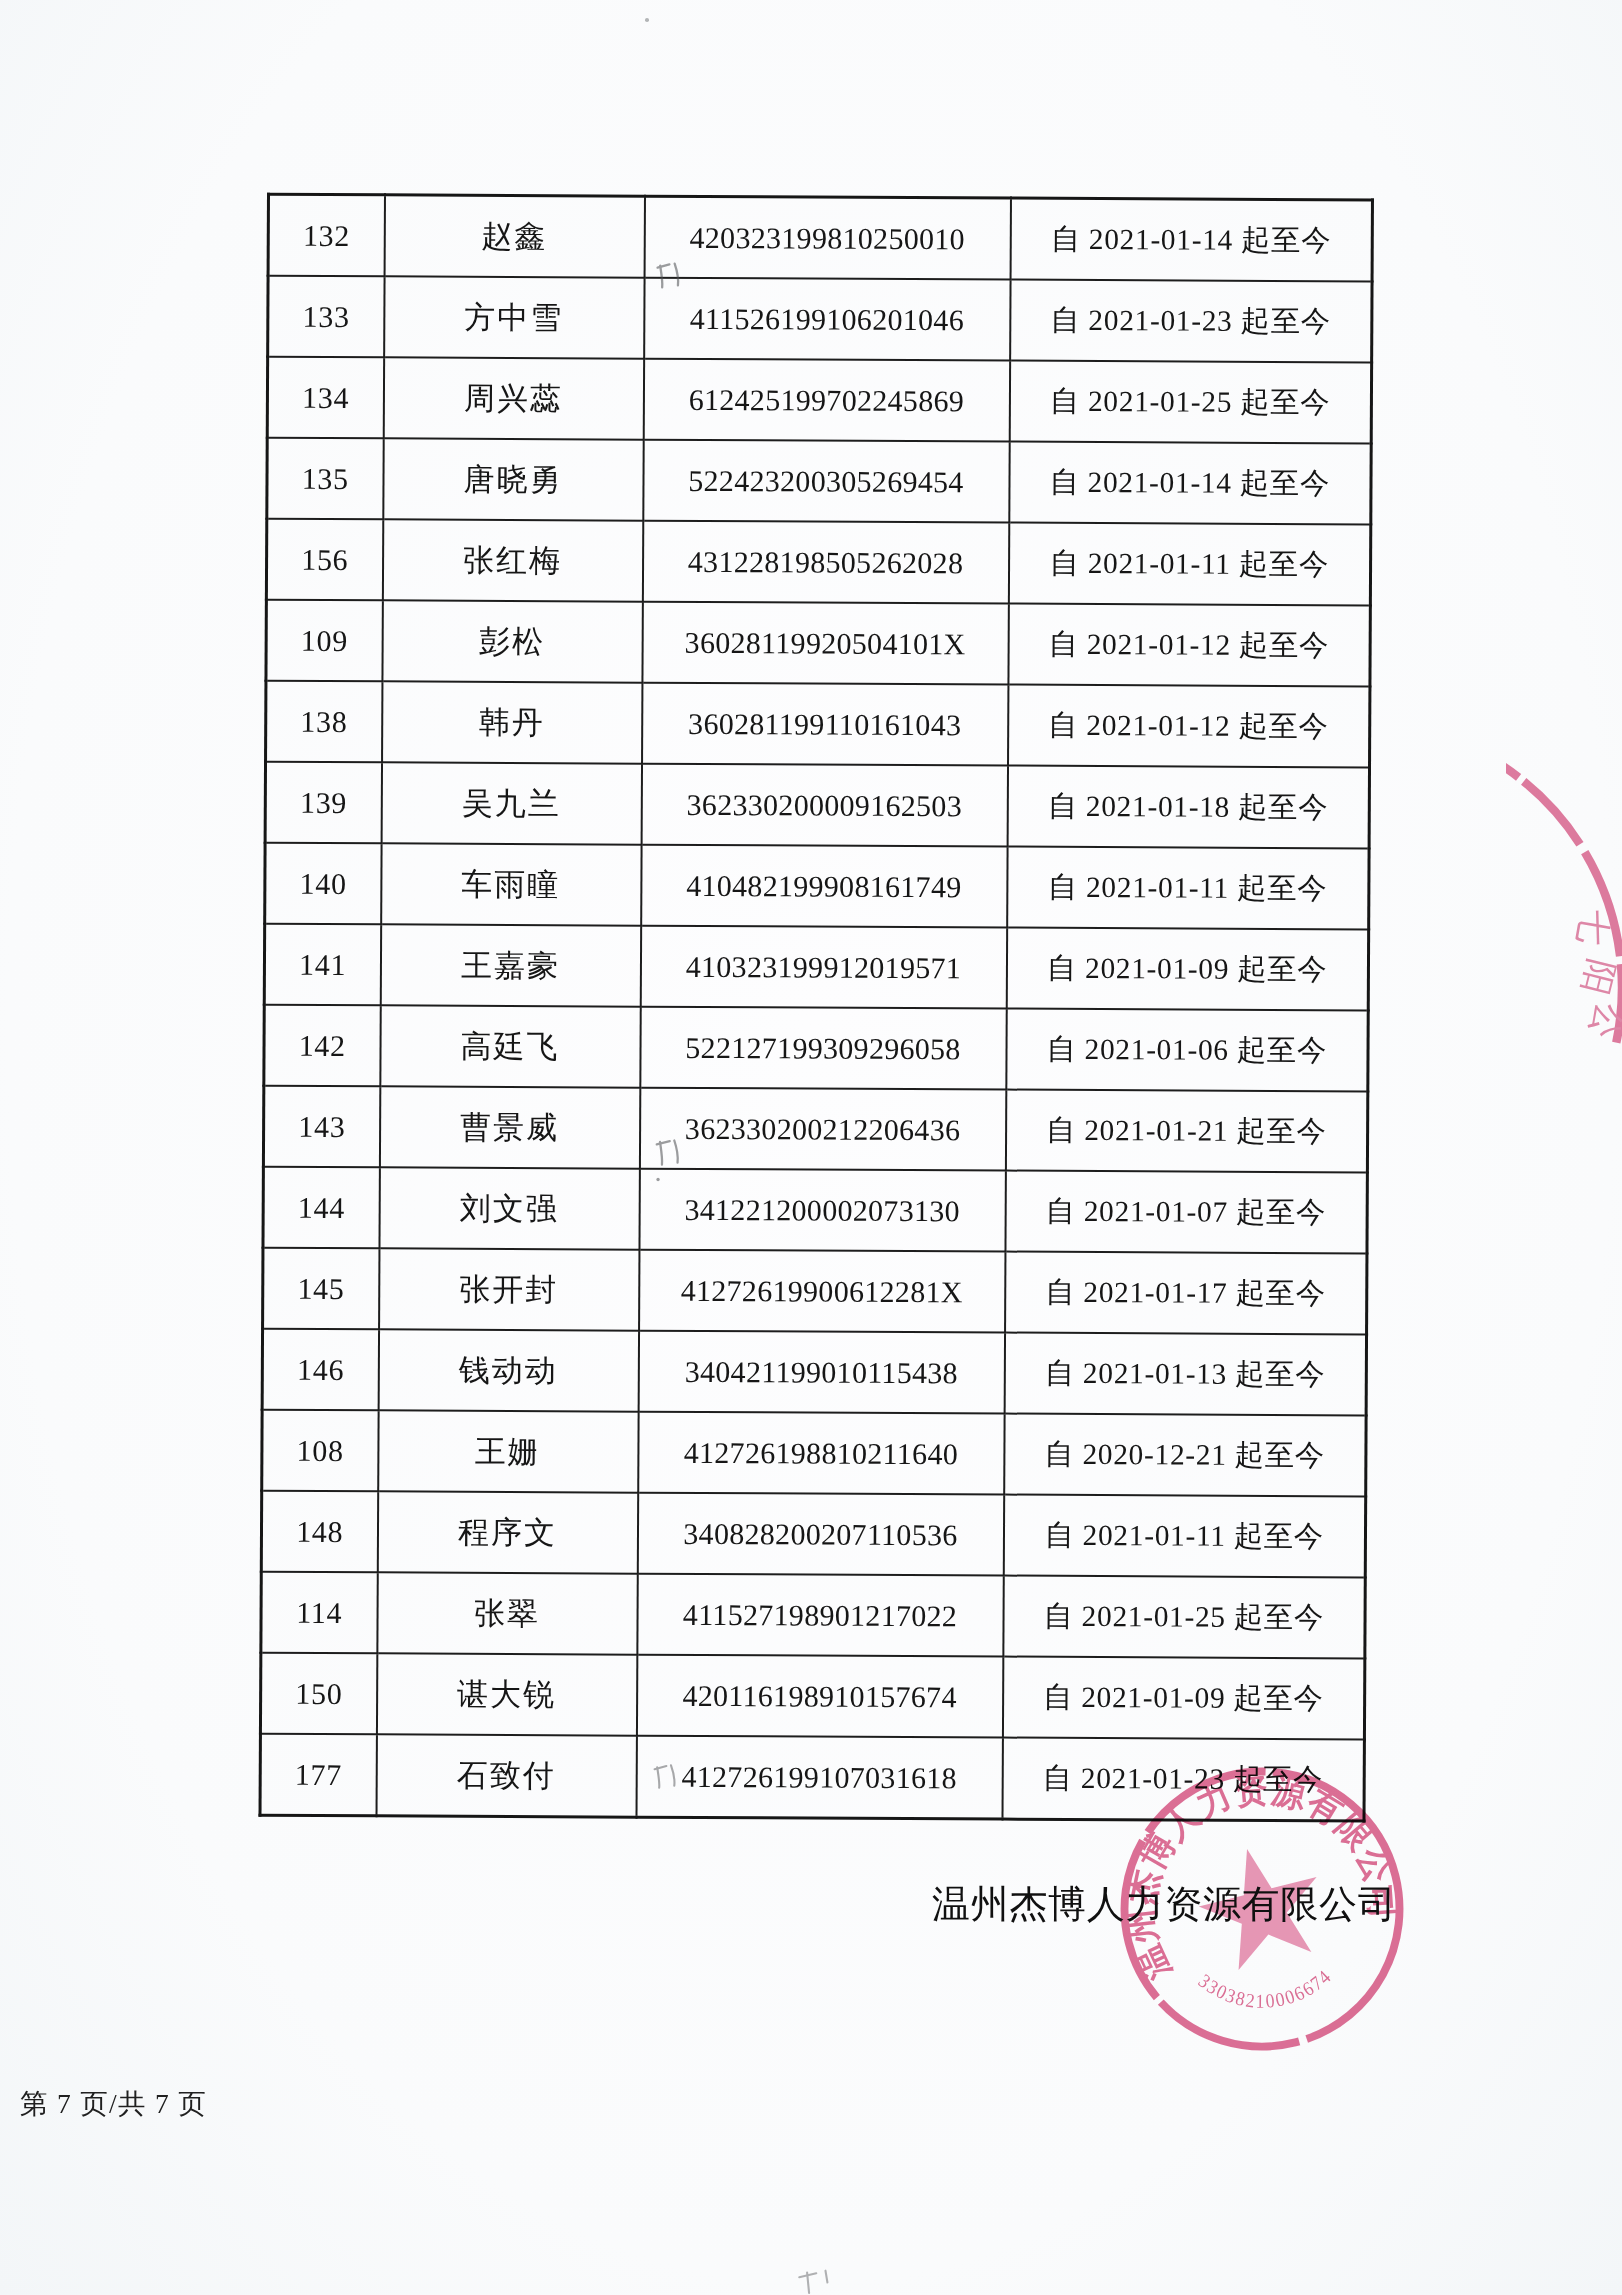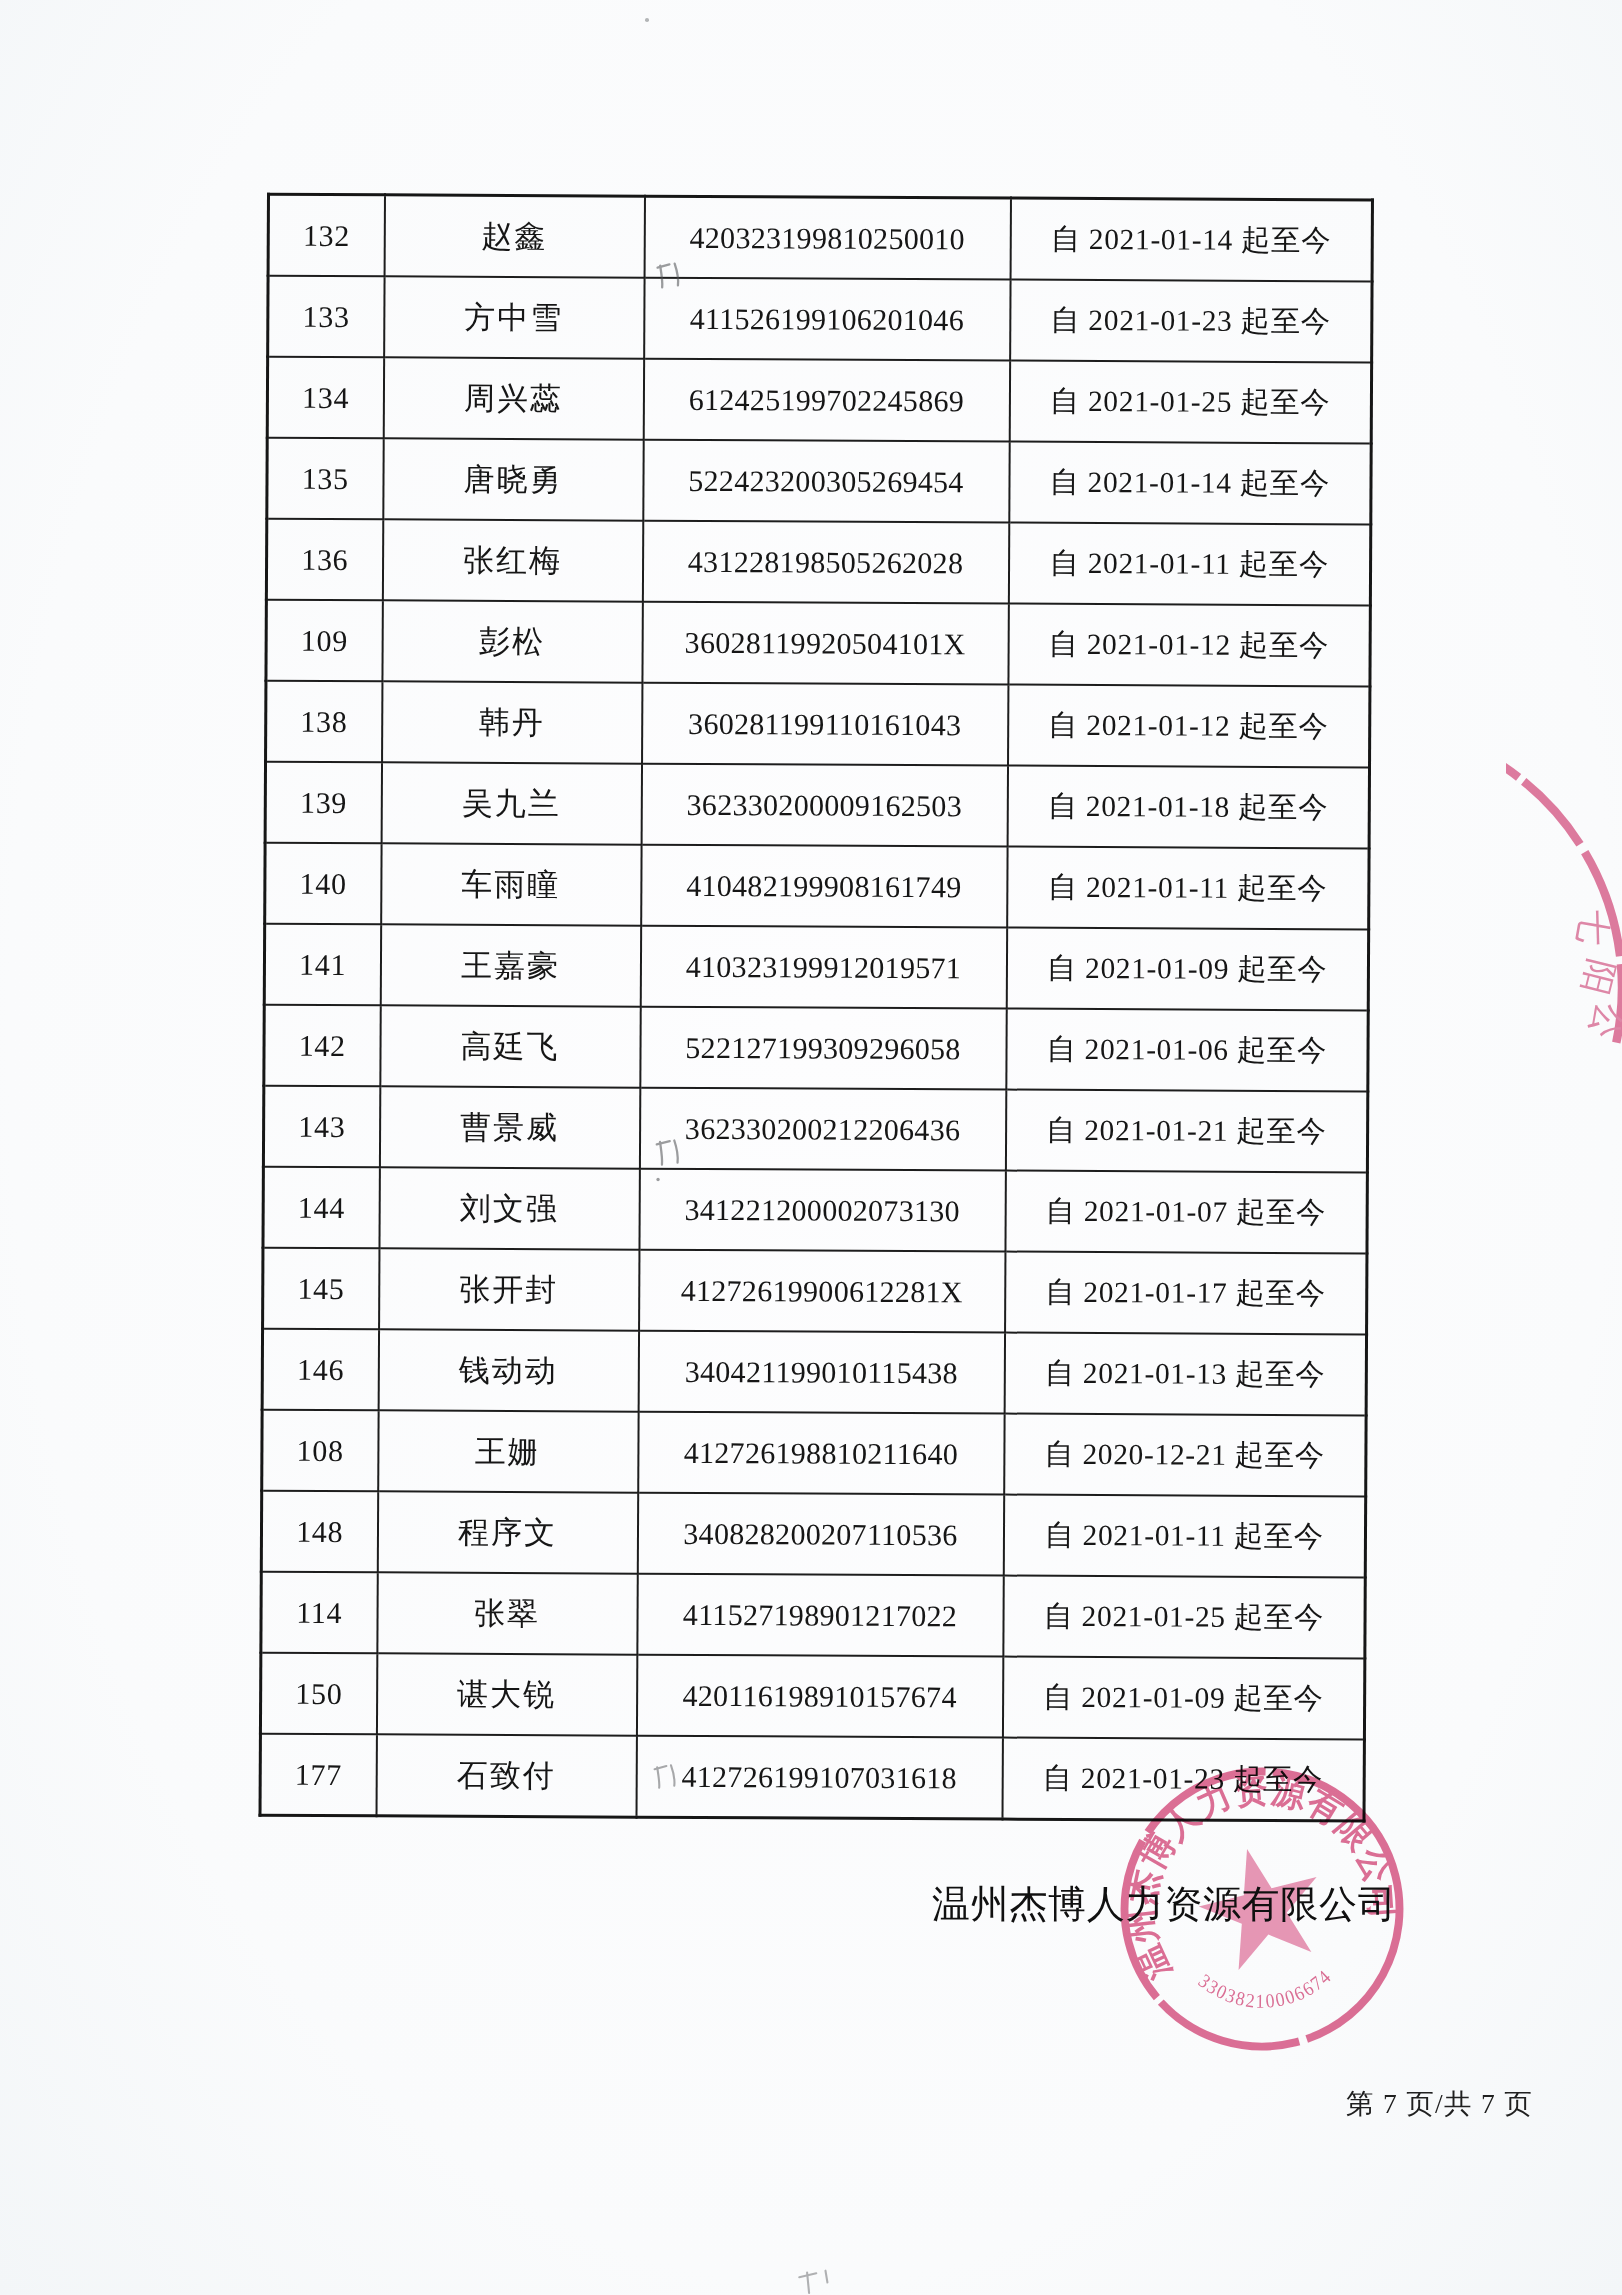--- a/index.html
+++ b/index.html
@@ -40,22 +40,23 @@
     font-size:38px;color:#101010;letter-spacing:0.7px;
     z-index:5;white-space:nowrap;
   }
   .sign-date{
     position:absolute;left:1083px;top:1967px;
     font-size:37px;color:#101010;letter-spacing:0.7px;
     z-index:5;white-space:nowrap;
   }
   .footer{
     position:absolute;left:0;top:2086px;width:1533px;
-    text-align:right;font-size:27.5px;color:#202020;letter-spacing:1.3px;
+    text-align:left;font-size:27.5px;color:#202020;letter-spacing:1.3px;
     z-index:2;
+    padding-left:20px;
   }
   
   .stamp{
     position:absolute;left:1112px;top:1759px;width:300px;height:300px;
     z-index:4;mix-blend-mode:multiply;opacity:.92;
   }
   .edge-stamp{
     position:absolute;left:1506px;top:707px;width:116px;height:340px;
     z-index:3;mix-blend-mode:multiply;opacity:.9;
   }
@@ -94,21 +95,21 @@
           <td class="c2">612425199702245869</td>
           <td class="c3">自 2021-01-25 起至今</td>
         </tr>
         <tr>
           <td class="c0">135</td>
           <td class="c1">唐晓勇</td>
           <td class="c2">522423200305269454</td>
           <td class="c3">自 2021-01-14 起至今</td>
         </tr>
         <tr>
-          <td class="c0">136</td>
+          <td class="c0">156</td>
           <td class="c1">张红梅</td>
           <td class="c2">431228198505262028</td>
           <td class="c3">自 2021-01-11 起至今</td>
         </tr>
         <tr>
           <td class="c0">109</td>
           <td class="c1">彭松</td>
           <td class="c2">36028119920504101X</td>
           <td class="c3">自 2021-01-12 起至今</td>
         </tr>

